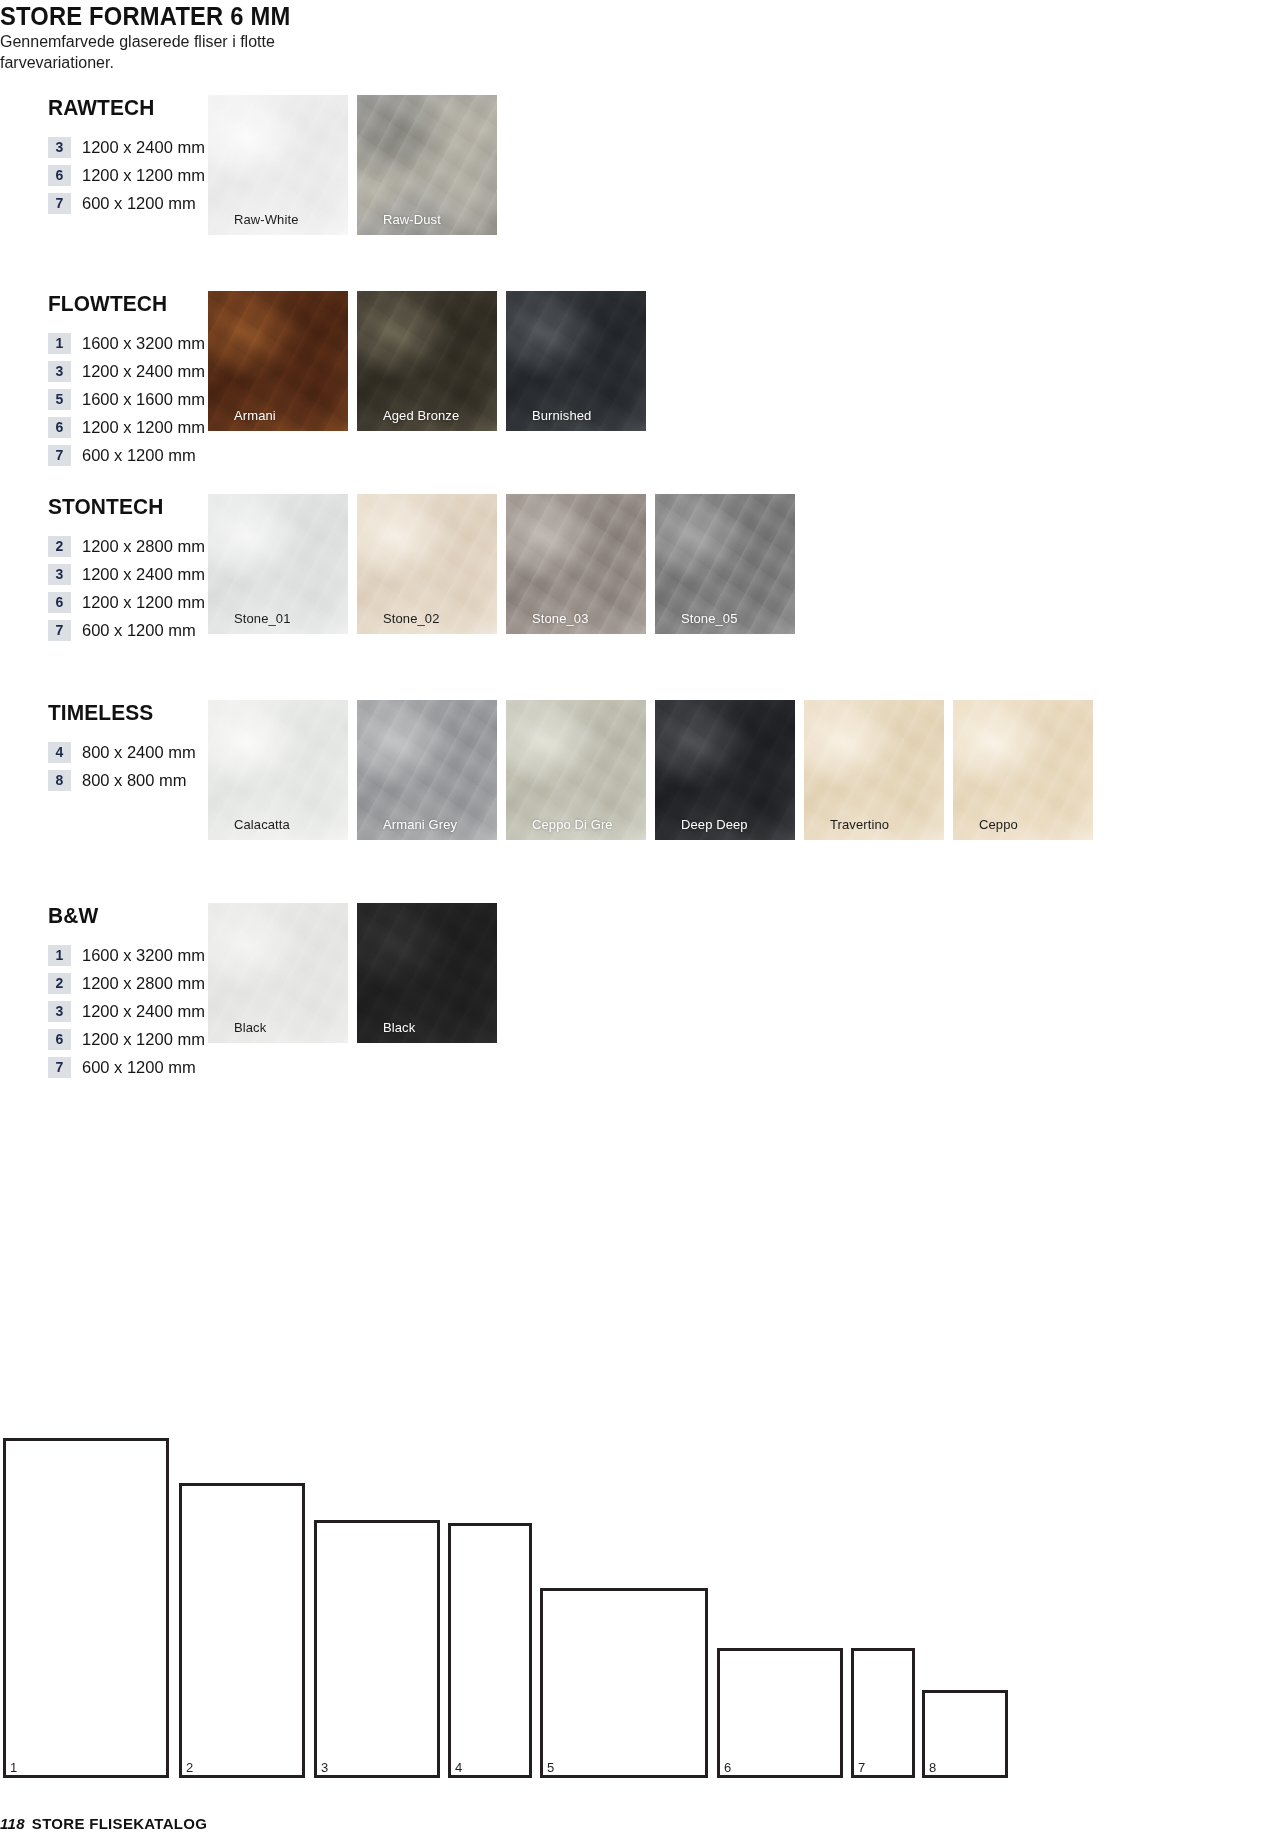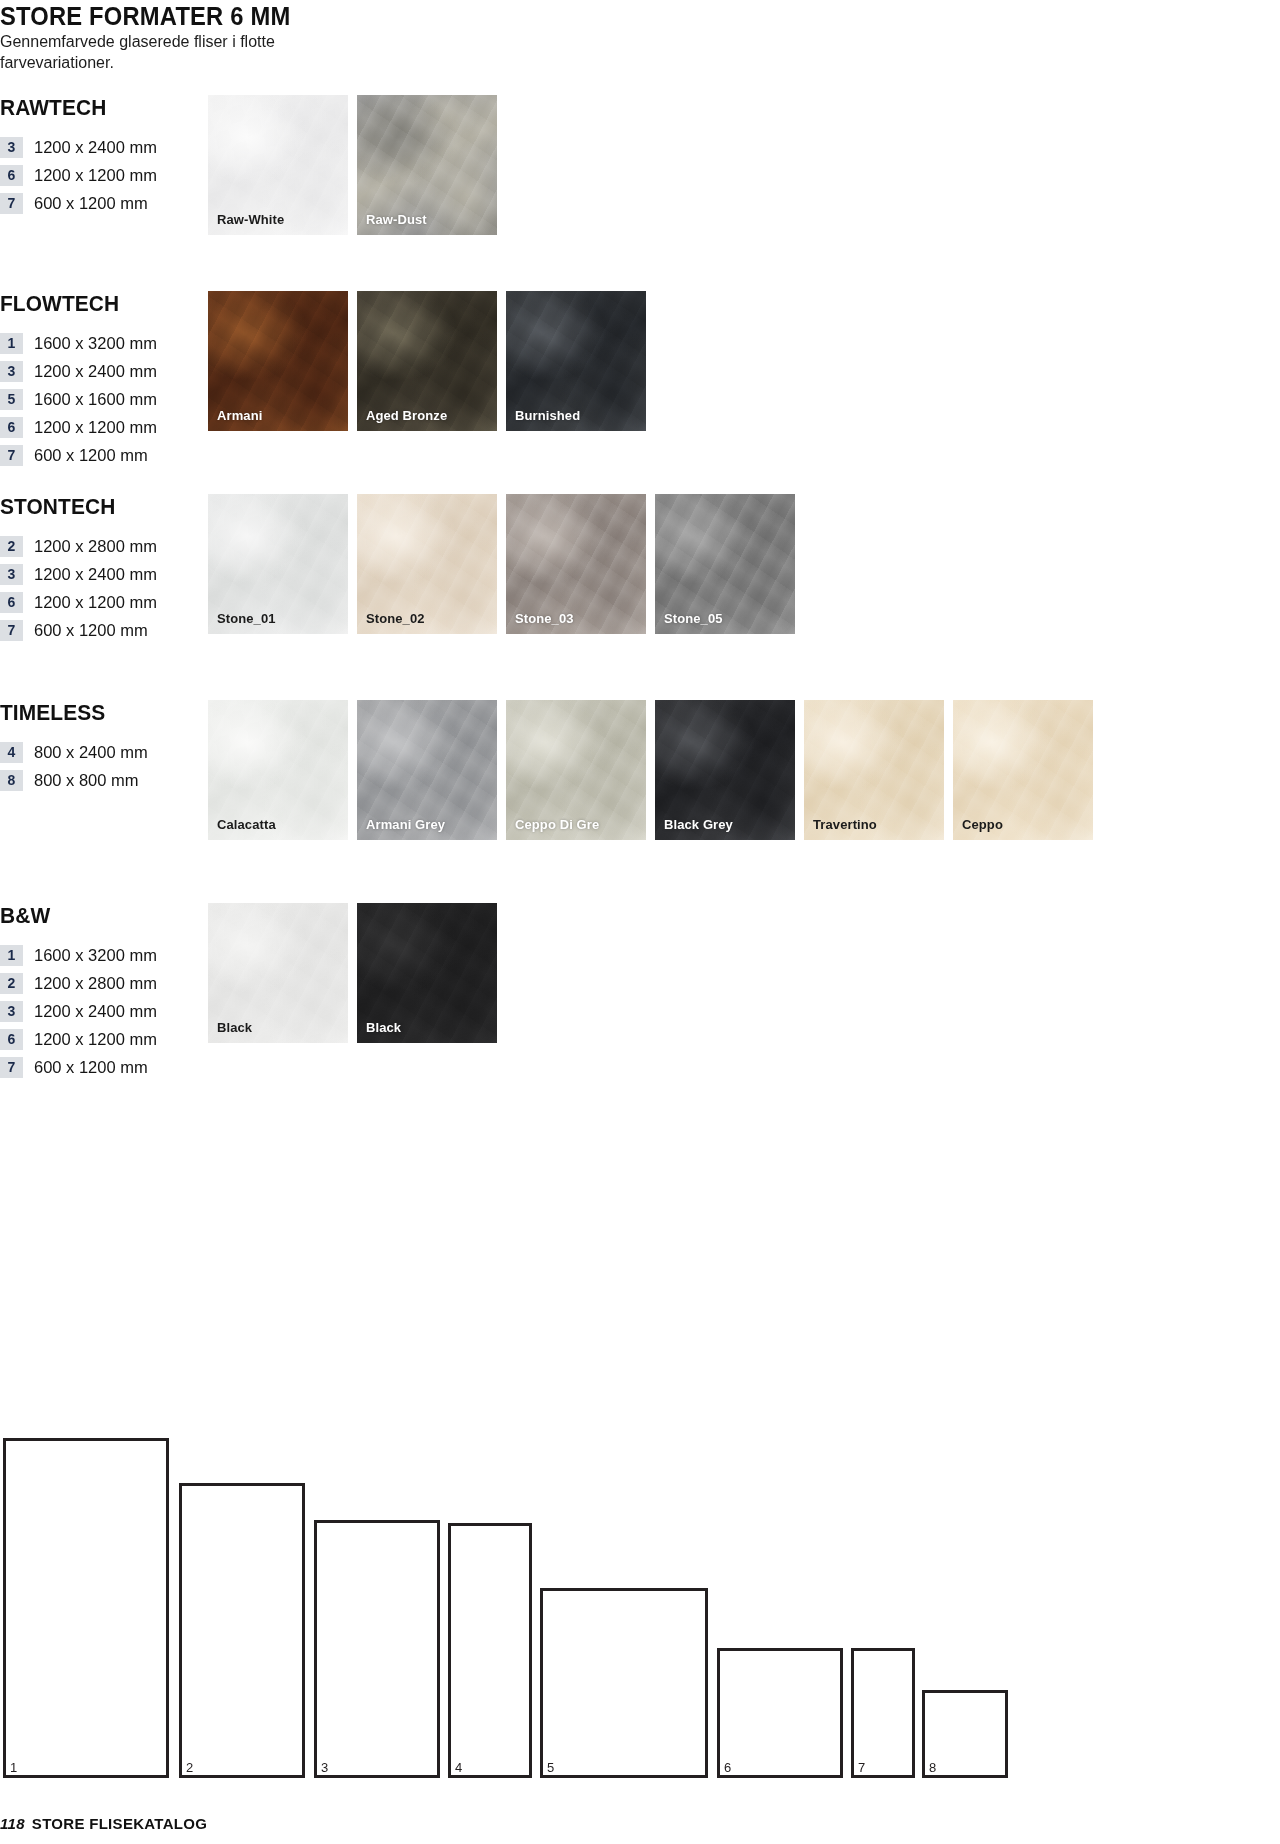--- a/index.html
+++ b/index.html
@@ -32,21 +32,21 @@
   .page-subtitle {
     font-size: 16px;
     line-height: 1.28;
     margin: 3px 0 0 0;
     color: #1d1d1d;
     max-width: 330px;
   }
 
   
   .section { position: absolute; left: 0; width: 1280px; }
-  .section-left { position: absolute; left: 0; top: 0; width: 195px; }
+  .section-left { position: absolute; left: 0; top: 0; width: 195px; padding-left: 48px; }
   .section-name {
     font-size: 22px;
     font-weight: bold;
     letter-spacing: 0.1px;
     color: #111111;
     margin: 0 0 12px 0;
     transform: scaleX(0.95);
     transform-origin: left top;
   }
   .size-list { list-style: none; margin: 0; padding: 0; }
@@ -83,24 +83,24 @@
     gap: 9px;
   }
   .swatch {
     position: relative;
     width: 140px;
     height: 140px;
     overflow: hidden;
   }
   .swatch-label {
     position: absolute;
-    left: 9px;
+    left: 26px;
     bottom: 8px;
     font-size: 13px;
-    font-weight: bold;
+    font-weight: normal;
     letter-spacing: 0.1px;
     white-space: nowrap;
   }
   .lbl-light { color: #ffffff; text-shadow: 0 0 3px rgba(0,0,0,.35); }
   .lbl-dark  { color: #1b1b1b; }
 
   
   .scale-diagram {
     position: absolute;
     left: 0;
@@ -278,21 +278,21 @@
         <div class="swatch" style="background: radial-gradient(70% 55% at 28% 30%, rgb(194, 195, 197) 0%, rgba(255, 255, 255, 0) 62%), radial-gradient(60% 70% at 78% 72%, rgb(148, 150, 153) 0%, rgba(255, 255, 255, 0) 66%), radial-gradient(45% 40% at 62% 18%, rgb(148, 150, 153) 0%, rgba(255, 255, 255, 0) 58%), linear-gradient(152deg, rgb(169, 170, 172) 0%, rgb(148, 150, 153) 48%, rgb(169, 170, 172) 78%, rgb(194, 195, 197) 100%);">
           <div style="position: absolute; inset: 0px; opacity: 0.3; mix-blend-mode: overlay; background: repeating-linear-gradient(118deg, rgba(255, 255, 255, 0.3) 0px, rgba(255, 255, 255, 0) 6px, rgba(0, 0, 0, 0.16) 13px, rgba(0, 0, 0, 0) 21px), repeating-linear-gradient(34deg, rgba(0, 0, 0, 0.14) 0px, rgba(0, 0, 0, 0) 9px, rgba(255, 255, 255, 0.22) 17px, rgba(255, 255, 255, 0) 28px);"></div>
           <span class="swatch-label lbl-light">Armani Grey</span>
         </div>
         <div class="swatch" style="background: radial-gradient(70% 55% at 28% 30%, rgb(227, 226, 216) 0%, rgba(255, 255, 255, 0) 62%), radial-gradient(60% 70% at 78% 72%, rgb(185, 184, 170) 0%, rgba(255, 255, 255, 0) 66%), radial-gradient(45% 40% at 62% 18%, rgb(185, 184, 170) 0%, rgba(255, 255, 255, 0) 58%), linear-gradient(152deg, rgb(207, 206, 194) 0%, rgb(185, 184, 170) 48%, rgb(207, 206, 194) 78%, rgb(227, 226, 216) 100%);">
           <div style="position: absolute; inset: 0px; opacity: 0.3; mix-blend-mode: overlay; background: repeating-linear-gradient(118deg, rgba(255, 255, 255, 0.3) 0px, rgba(255, 255, 255, 0) 6px, rgba(0, 0, 0, 0.16) 13px, rgba(0, 0, 0, 0) 21px), repeating-linear-gradient(34deg, rgba(0, 0, 0, 0.14) 0px, rgba(0, 0, 0, 0) 9px, rgba(255, 255, 255, 0.22) 17px, rgba(255, 255, 255, 0) 28px);"></div>
           <span class="swatch-label lbl-light">Ceppo Di Gre</span>
         </div>
         <div class="swatch" style="background: radial-gradient(70% 55% at 28% 30%, rgb(78, 80, 84) 0%, rgba(255, 255, 255, 0) 62%), radial-gradient(60% 70% at 78% 72%, rgb(30, 31, 34) 0%, rgba(255, 255, 255, 0) 66%), radial-gradient(45% 40% at 62% 18%, rgb(30, 31, 34) 0%, rgba(255, 255, 255, 0) 58%), linear-gradient(152deg, rgb(54, 55, 58) 0%, rgb(30, 31, 34) 48%, rgb(54, 55, 58) 78%, rgb(78, 80, 84) 100%);">
           <div style="position: absolute; inset: 0px; opacity: 0.3; mix-blend-mode: overlay; background: repeating-linear-gradient(118deg, rgba(255, 255, 255, 0.3) 0px, rgba(255, 255, 255, 0) 6px, rgba(0, 0, 0, 0.16) 13px, rgba(0, 0, 0, 0) 21px), repeating-linear-gradient(34deg, rgba(0, 0, 0, 0.14) 0px, rgba(0, 0, 0, 0) 9px, rgba(255, 255, 255, 0.22) 17px, rgba(255, 255, 255, 0) 28px);"></div>
-          <span class="swatch-label lbl-light">Black Grey</span>
+          <span class="swatch-label lbl-light">Deep Deep</span>
         </div>
         <div class="swatch" style="background: radial-gradient(70% 55% at 28% 30%, rgb(248, 240, 226) 0%, rgba(255, 255, 255, 0) 62%), radial-gradient(60% 70% at 78% 72%, rgb(227, 211, 182) 0%, rgba(255, 255, 255, 0) 66%), radial-gradient(45% 40% at 62% 18%, rgb(227, 211, 182) 0%, rgba(255, 255, 255, 0) 58%), linear-gradient(152deg, rgb(239, 227, 205) 0%, rgb(227, 211, 182) 48%, rgb(239, 227, 205) 78%, rgb(248, 240, 226) 100%);">
           <div style="position: absolute; inset: 0px; opacity: 0.3; mix-blend-mode: overlay; background: repeating-linear-gradient(118deg, rgba(255, 255, 255, 0.3) 0px, rgba(255, 255, 255, 0) 6px, rgba(0, 0, 0, 0.16) 13px, rgba(0, 0, 0, 0) 21px), repeating-linear-gradient(34deg, rgba(0, 0, 0, 0.14) 0px, rgba(0, 0, 0, 0) 9px, rgba(255, 255, 255, 0.22) 17px, rgba(255, 255, 255, 0) 28px);"></div>
           <span class="swatch-label lbl-dark">Travertino</span>
         </div>
         <div class="swatch" style="background: radial-gradient(70% 55% at 28% 30%, rgb(249, 242, 229) 0%, rgba(255, 255, 255, 0) 62%), radial-gradient(60% 70% at 78% 72%, rgb(230, 214, 186) 0%, rgba(255, 255, 255, 0) 66%), radial-gradient(45% 40% at 62% 18%, rgb(230, 214, 186) 0%, rgba(255, 255, 255, 0) 58%), linear-gradient(152deg, rgb(240, 227, 204) 0%, rgb(230, 214, 186) 48%, rgb(240, 227, 204) 78%, rgb(249, 242, 229) 100%);">
           <div style="position: absolute; inset: 0px; opacity: 0.3; mix-blend-mode: overlay; background: repeating-linear-gradient(118deg, rgba(255, 255, 255, 0.3) 0px, rgba(255, 255, 255, 0) 6px, rgba(0, 0, 0, 0.16) 13px, rgba(0, 0, 0, 0) 21px), repeating-linear-gradient(34deg, rgba(0, 0, 0, 0.14) 0px, rgba(0, 0, 0, 0) 9px, rgba(255, 255, 255, 0.22) 17px, rgba(255, 255, 255, 0) 28px);"></div>
           <span class="swatch-label lbl-dark">Ceppo</span>
         </div>
       </div>

